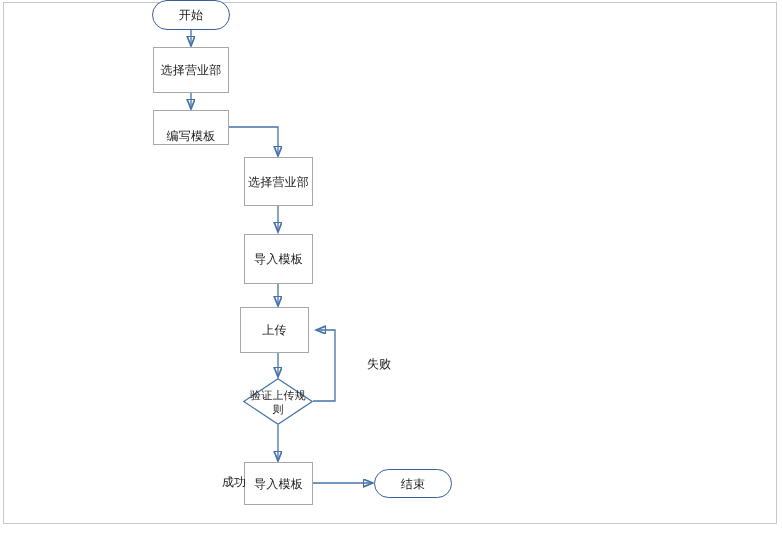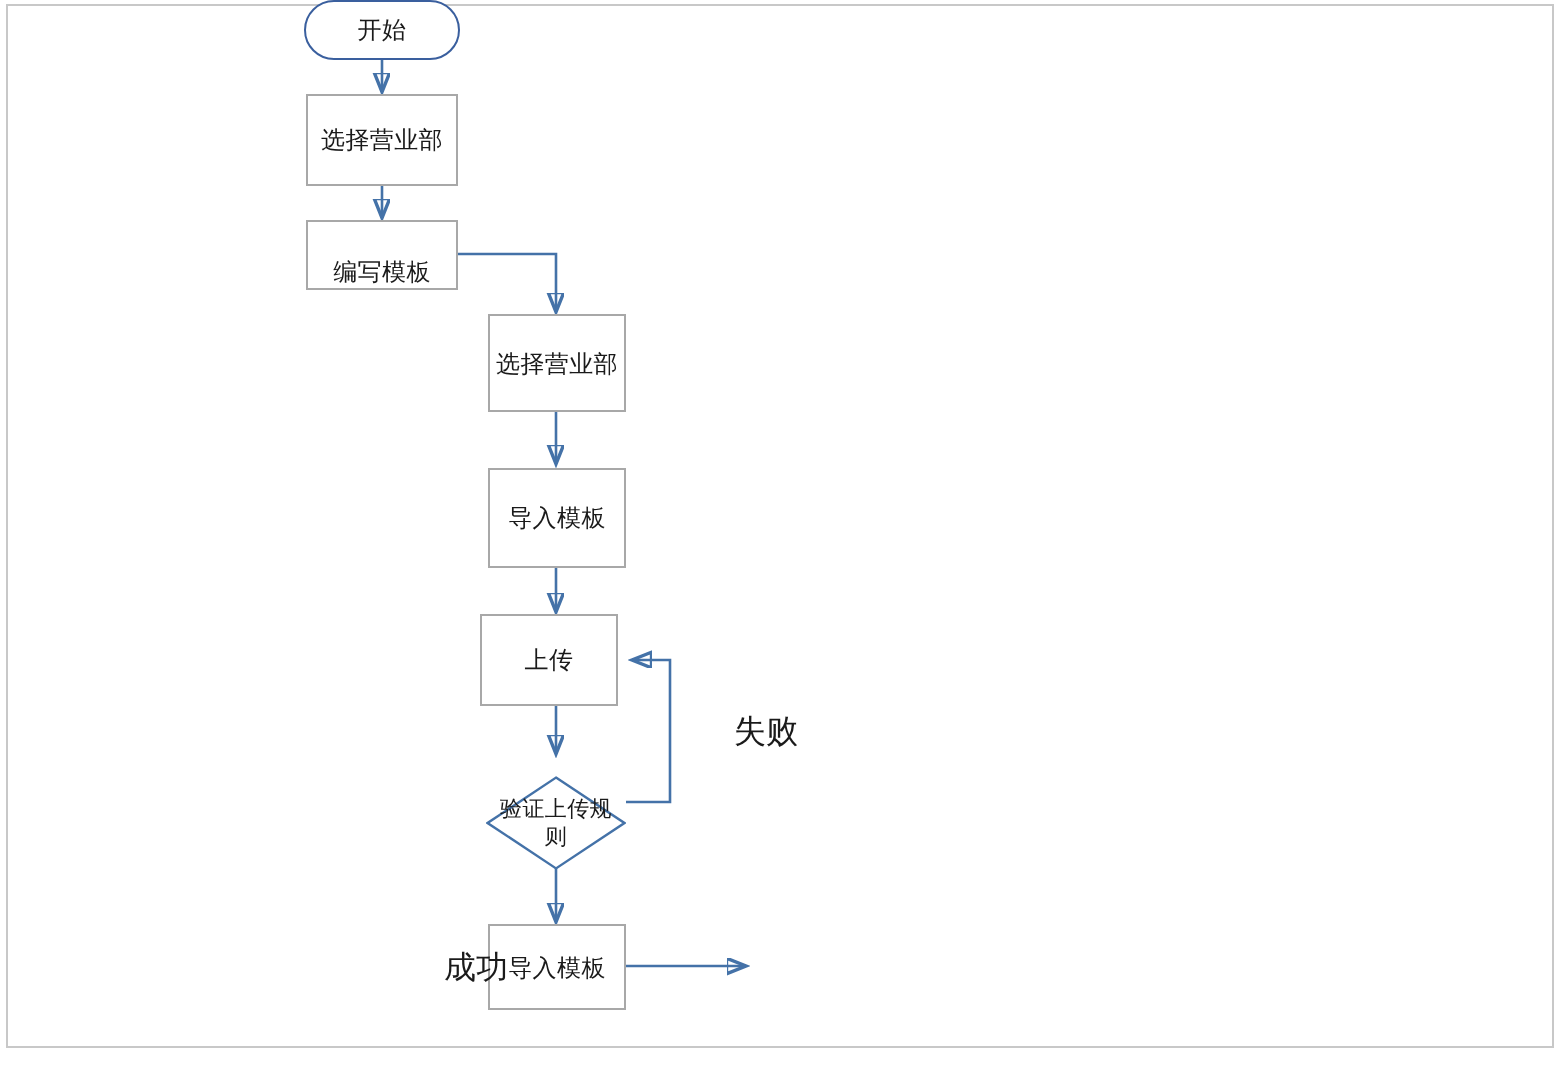--- a/index.html
+++ b/index.html
@@ -58,21 +58,21 @@
   .node.decision .diamond-label {
     position: relative;
     z-index: 2;
     width: 58px;
     font-size: 11px;
     line-height: 14px;
     word-break: break-all;
   }
   .edge-label {
     position: absolute;
-    font-size: 16px;
+    font-size: 12px;
     color: #1a1a1a;
     white-space: nowrap;
   }
   svg.connectors {
     position: absolute;
     left: 0;
     top: 0;
     width: 782px;
     height: 534px;
     overflow: visible;
@@ -134,29 +134,32 @@
   </div>
 
   <div class="node process" style="left:244px; top:234px; width:69px; height:50px;">
     <span>导入模板</span>
   </div>
 
   <div class="node process" style="left:240px; top:307px; width:69px; height:46px;">
     <span>上传</span>
   </div>
 
-  <div class="node decision" style="left:243px; top:388px; width:70px; height:47px;">
+  <div class="node decision" style="left:243px; top:378px; width:70px; height:47px;">
     <svg class="diamond-shape" viewBox="0 0 70 47" preserveAspectRatio="none" xmlns="http://www.w3.org/2000/svg">
       <polygon points="35,0.8 69.2,23.5 35,46.2 0.8,23.5" fill="#ffffff" stroke="#4472a8" stroke-width="1.2"></polygon>
     </svg>
     <span class="diamond-label">验证上传规则</span>
   </div>
 
   <div class="node process" style="left:244px; top:462px; width:69px; height:43px;">
     <span>导入模板</span>
   </div>
 
+  <div class="node terminator" style="left:374px; top:469px; width:78px; height:29px;">
+    <span>结束</span>
+  </div>
 
   <div class="edge-label" style="left:367px; top:356px;">失败</div>
 
   <div class="edge-label" style="left:222px; top:430px;margin-top:44px;">成功</div>
 
 </div>
 
 </body></html>

